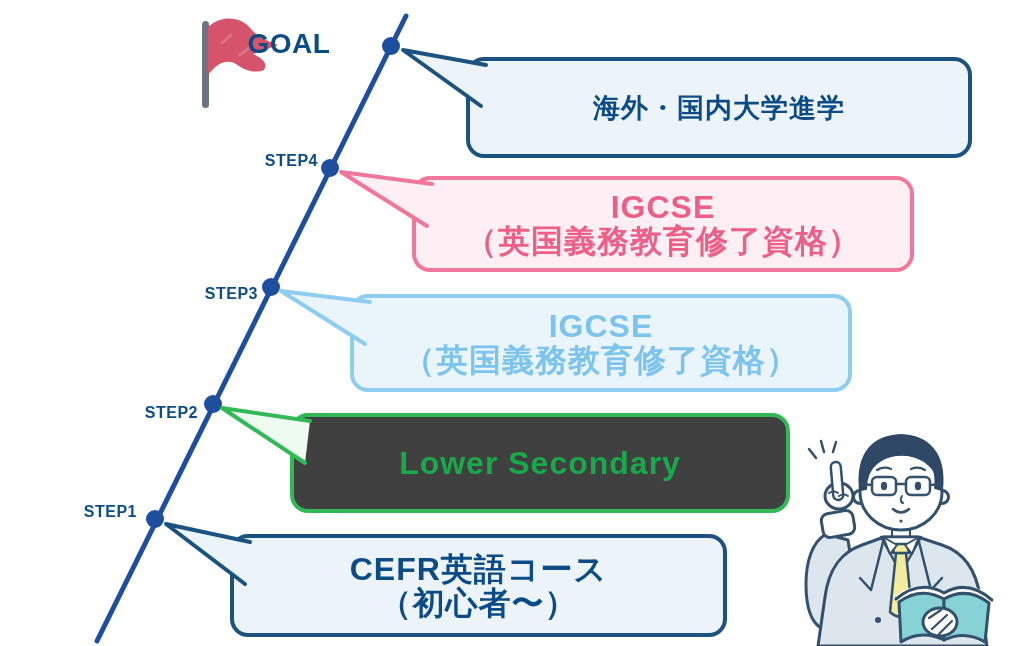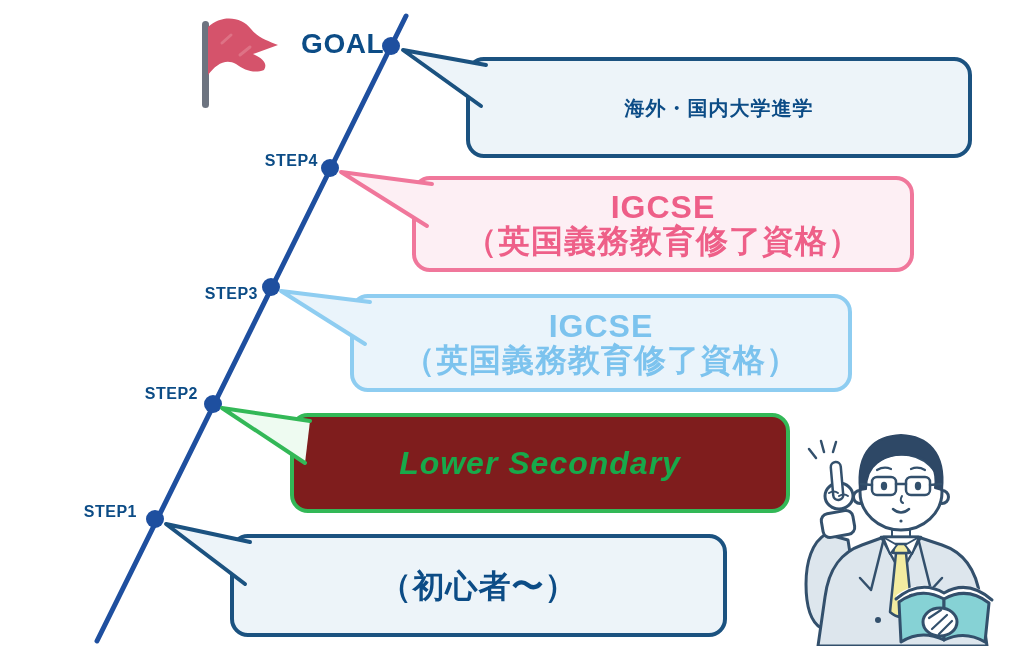--- a/index.html
+++ b/index.html
@@ -8,25 +8,25 @@
     font-family:"Liberation Sans","DejaVu Sans",sans-serif;
   }
   svg.layer{position:absolute;left:0;top:0;pointer-events:none;}
   #base-layer{z-index:1;}
   .bubble{
     position:absolute;z-index:2;border-radius:18px;border:4px solid;
     display:flex;flex-direction:column;align-items:center;justify-content:center;
     text-align:center;font-weight:bold;box-sizing:border-box;
   }
   .bubble .bline{display:block;line-height:34px;font-size:32px;letter-spacing:1px;}
-  .bubble.single .bline{font-size:20px;line-height:36px;}
+  .bubble.single .bline{font-size:27px;line-height:36px;}
   .bubble.navy {border-color:#1b5280;background:#edf4f9;color:#0c4c86;}
   .bubble.pink {border-color:#f0779b;background:#fdeff4;color:#ee5f88;}
   .bubble.sky  {border-color:#8ecdf1;background:#eaf4fb;color:#7cc3ee;}
-  .bubble.green{border-color:#33b857;background:#7f1d1d;color:#18a94a;font-style:italic;}
+  .bubble.green{border-color:#33b857;background:#404040;color:#18a94a;}
   #tail-layer{z-index:3;}
   .step-label{
     position:absolute;z-index:4;width:150px;text-align:right;
     font-weight:bold;color:#0c4c86;font-size:16px;letter-spacing:0.5px;white-space:nowrap;
   }
   #label-goal{font-size:28px;}
 </style>
 </head>
 <body>
 
@@ -131,32 +131,33 @@
   <div class="bubble sky" style="left:350px;top:294px;width:502px;height:98px;">
     <span class="bline">IGCSE</span>
     <span class="bline">（英国義務教育修了資格）</span>
   </div>
 
   <div class="bubble green" style="left:290px;top:413px;width:500px;height:100px;">
     <span class="bline">Lower Secondary</span>
   </div>
 
   <div class="bubble navy" style="left:230px;top:534px;width:497px;height:103px;">
+    <span class="bline">CEFR英語コース</span>
     <span class="bline">（初心者〜）</span>
   </div>
 
   <svg id="tail-layer" class="layer" width="1024" height="646" viewBox="0 0 1024 646">
     <g stroke-width="4" stroke-linecap="round" stroke-linejoin="round">
       <path d="M486 65 L403 50 L481 106" fill="#edf4f9" stroke="#1b5280"></path>
       <path d="M432 184 L341 172 L427 226" fill="#fdeff4" stroke="#f0779b"></path>
       <path d="M370 302 L281 291 L365 344" fill="#eaf4fb" stroke="#8ecdf1"></path>
       <path d="M310 421 L222 408 L305 463" fill="#eefbf1" stroke="#33b857"></path>
       <path d="M250 542 L166 524 L245 584" fill="#edf4f9" stroke="#1b5280"></path>
     </g>
   </svg>
 
-  <div class="step-label" id="label-goal" style="left:234px;top:28px;">GOAL</div>
+  <div class="step-label" id="label-goal" style="left:214px;top:28px;text-align:center;">GOAL</div>
   <div class="step-label" style="left:168px;top:152px;">STEP4</div>
   <div class="step-label" style="left:108px;top:285px;">STEP3</div>
-  <div class="step-label" style="left:48px;top:385px;">STEP2</div>
+  <div class="step-label" style="left:48px;top:404px;">STEP2</div>
   <div class="step-label" style="left:-13px;top:503px;">STEP1</div>
 
 </div>
 
 </body></html>

